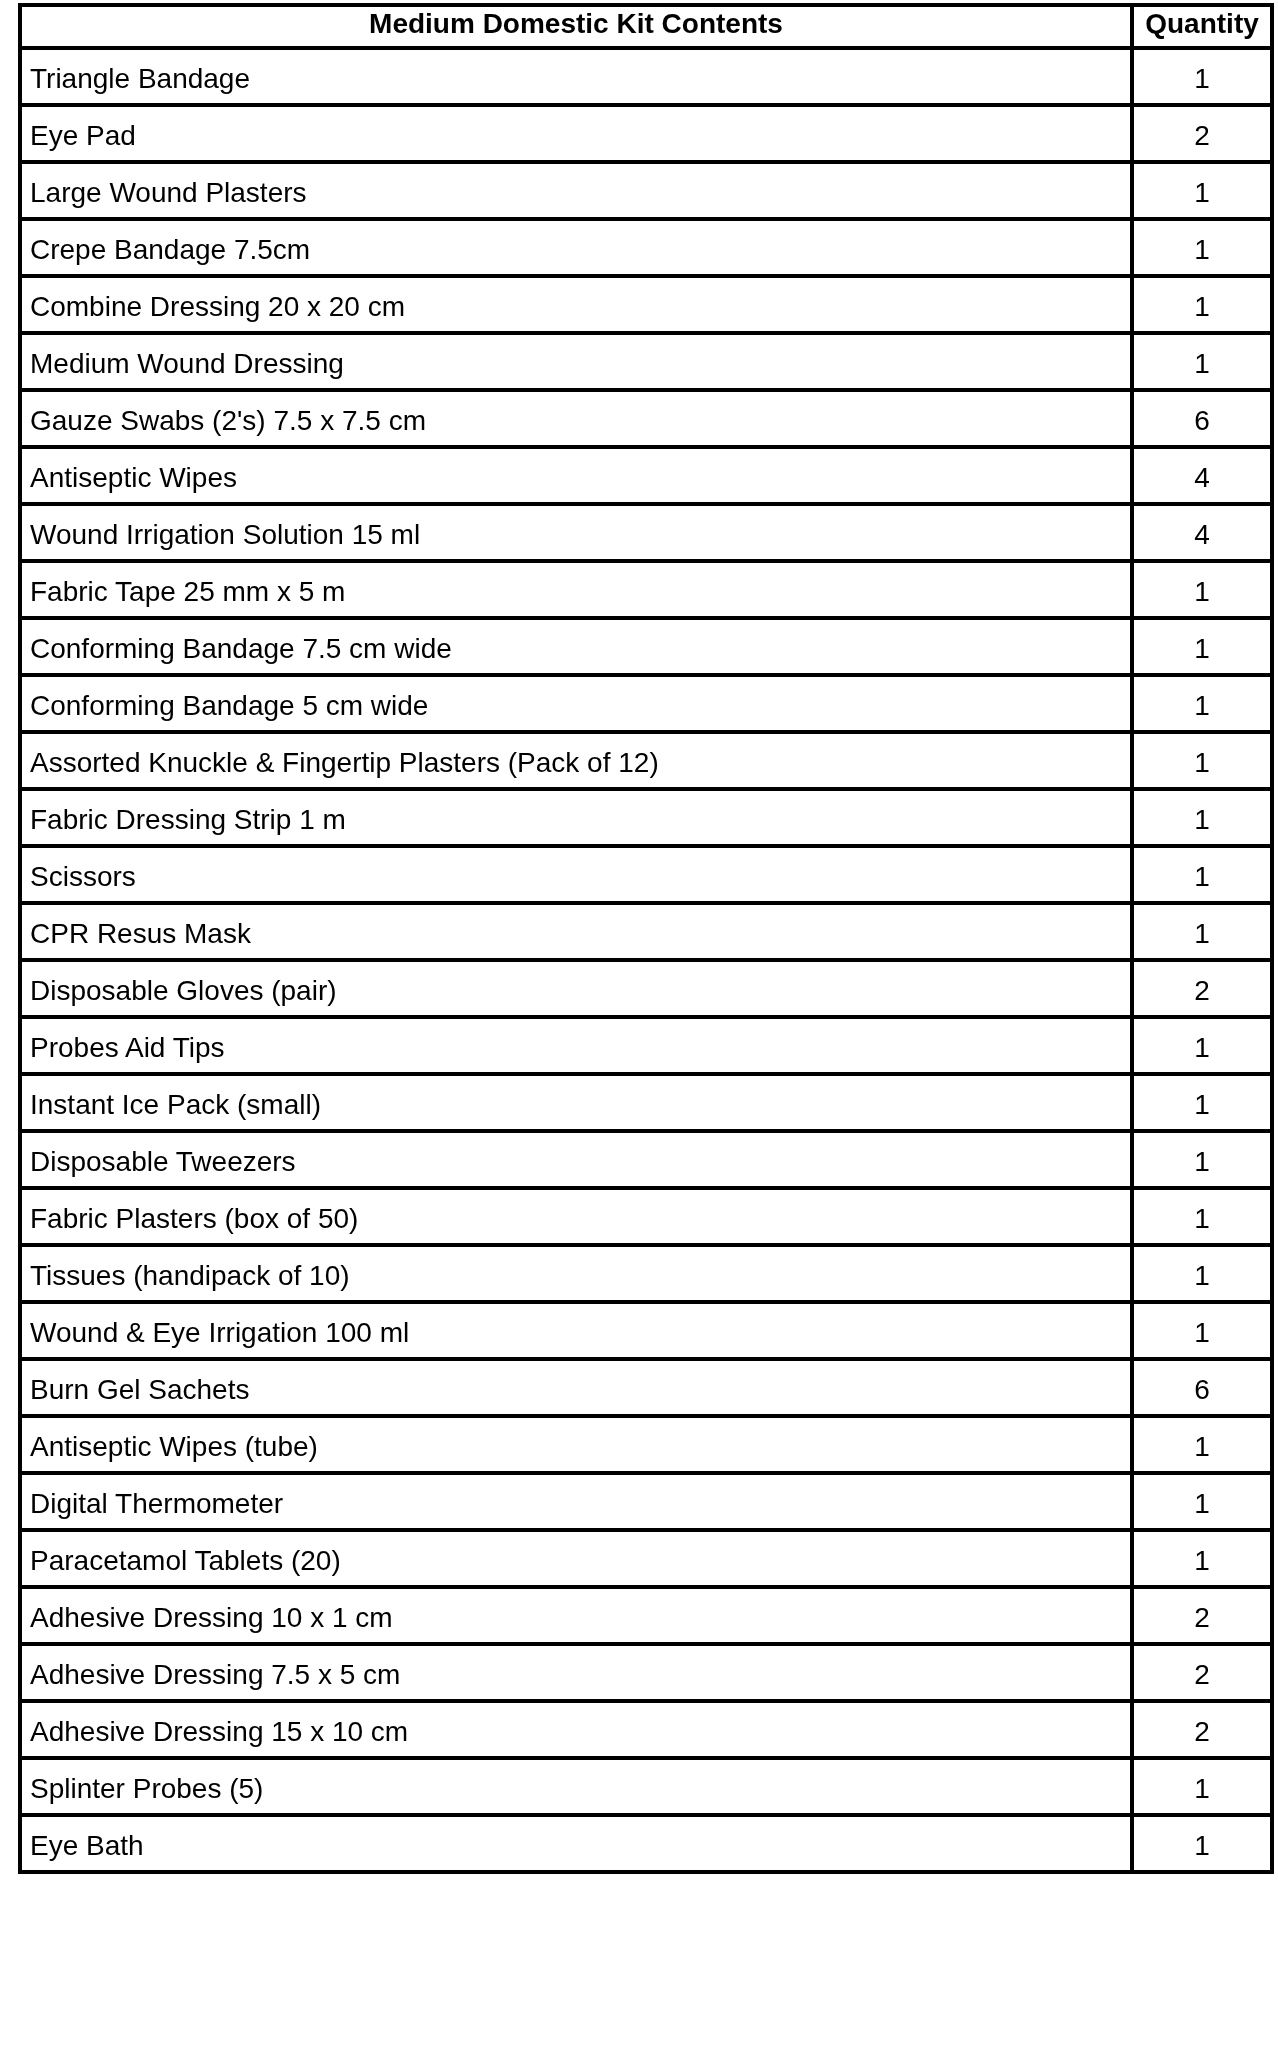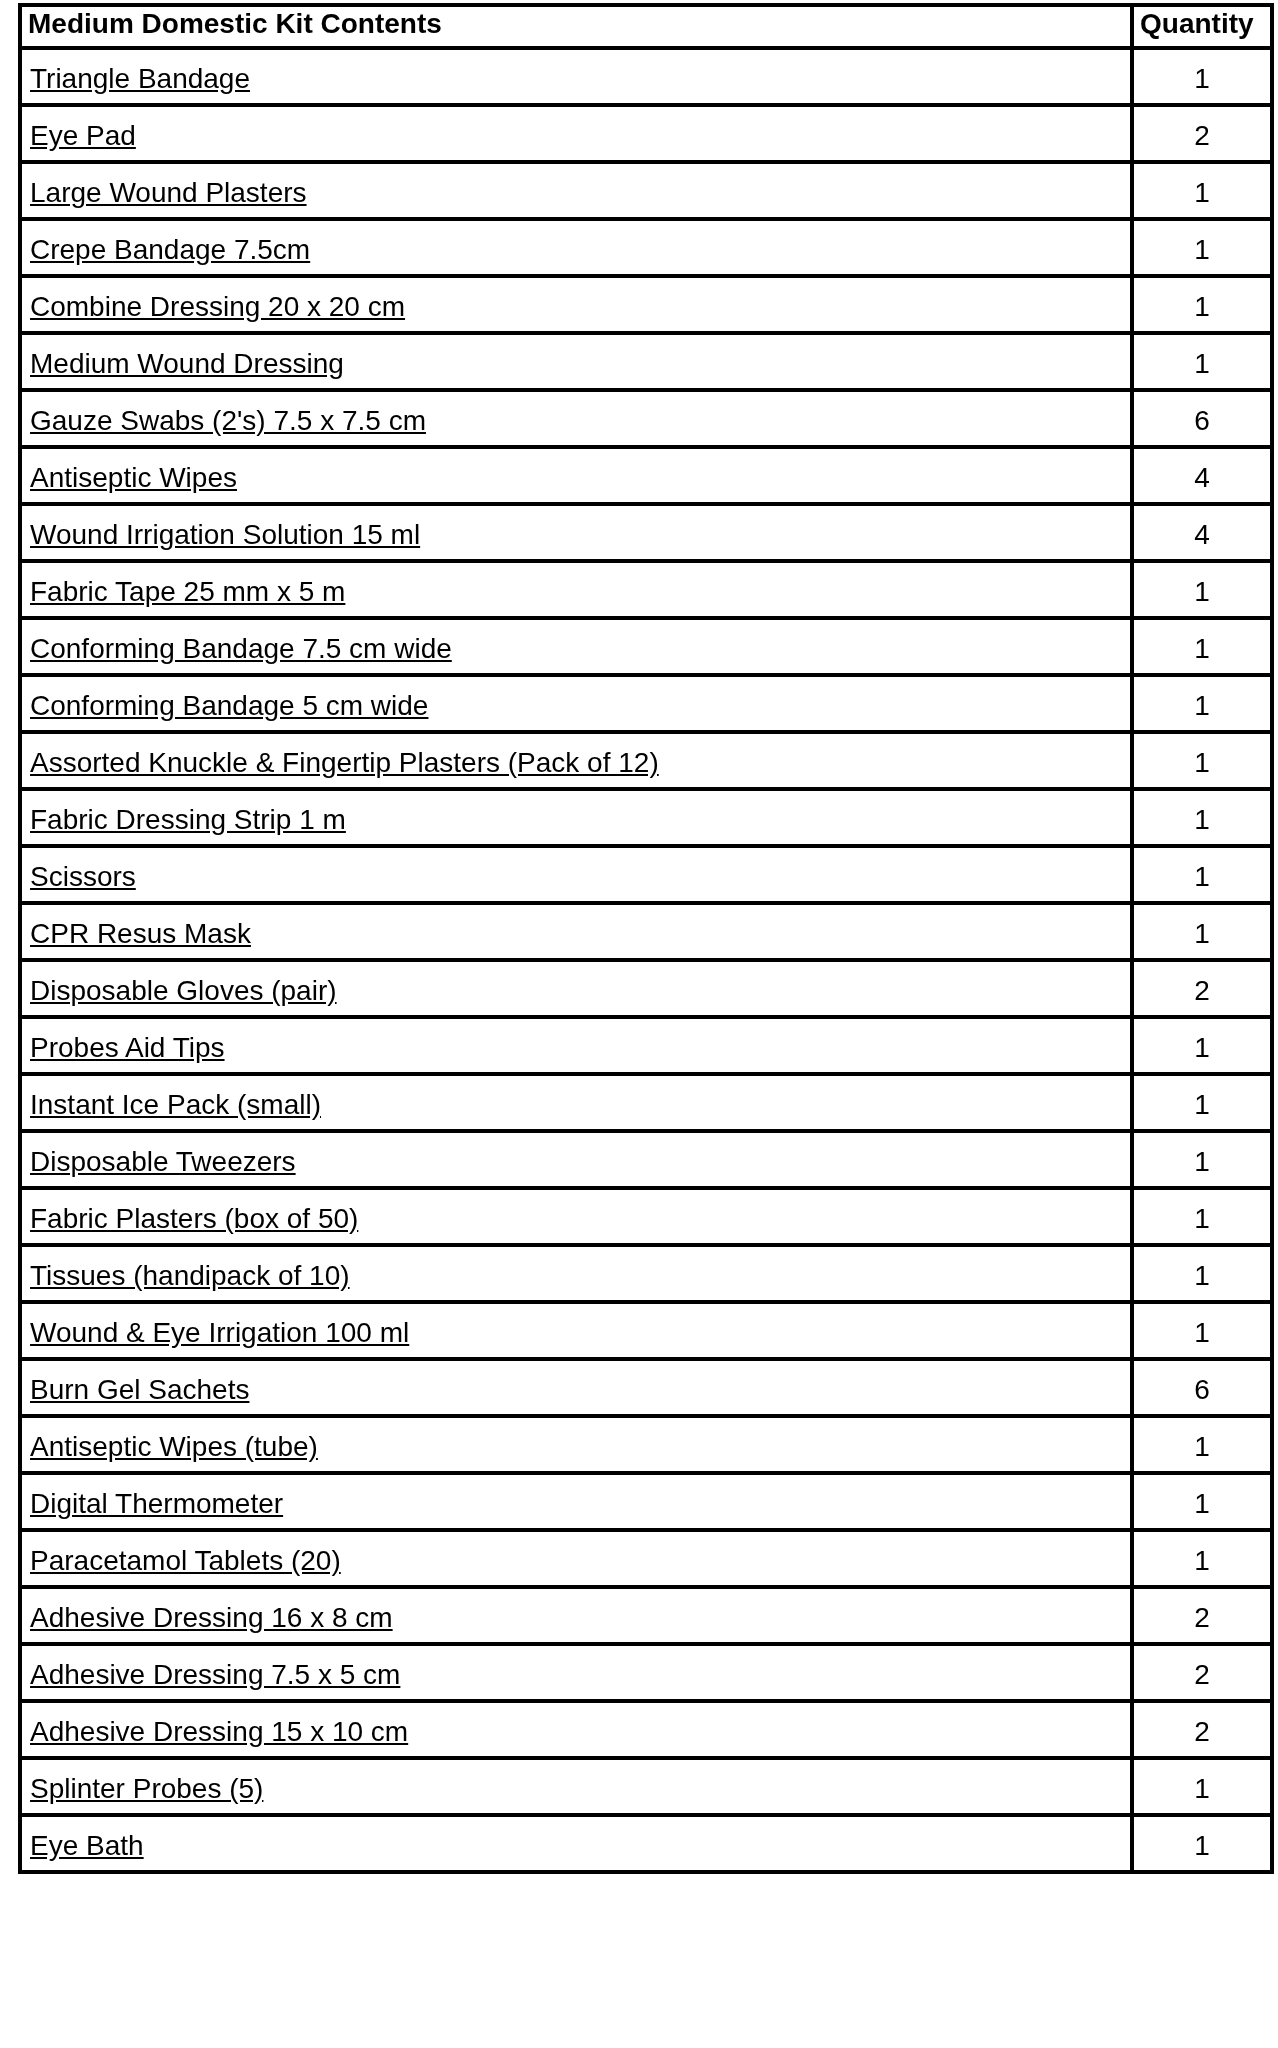--- a/index.html
+++ b/index.html
@@ -31,29 +31,28 @@
     border: 4px solid #000000;
     background: #ffffff;
     font-size: 28px;
     line-height: 1.1;
     vertical-align: bottom;
     overflow: hidden;
     white-space: nowrap;
   }
   table.kit-table thead th {
     font-weight: bold;
-    text-align: left;
+    text-align: center;
     height: 28px;
     padding: 2px 6px 6px 6px;
   }
   table.kit-table td.item-cell {
     text-align: left;
     height: 43px;
     padding: 2px 8px 8px 8px;
-    text-decoration: underline;
   }
   table.kit-table td.qty-cell {
     text-align: center;
     height: 43px;
     padding: 2px 4px 8px 4px;
   }
 </style>
 </head>
 <body>
 
@@ -173,21 +172,21 @@
       </tr>
         <tr>
         <td class="item-cell">Digital Thermometer</td>
         <td class="qty-cell">1</td>
       </tr>
         <tr>
         <td class="item-cell">Paracetamol Tablets (20)</td>
         <td class="qty-cell">1</td>
       </tr>
         <tr>
-        <td class="item-cell">Adhesive Dressing 16 x 8 cm</td>
+        <td class="item-cell">Adhesive Dressing 10 x 1 cm</td>
         <td class="qty-cell">2</td>
       </tr>
         <tr>
         <td class="item-cell">Adhesive Dressing 7.5 x 5 cm</td>
         <td class="qty-cell">2</td>
       </tr>
         <tr>
         <td class="item-cell">Adhesive Dressing 15 x 10 cm</td>
         <td class="qty-cell">2</td>
       </tr>

